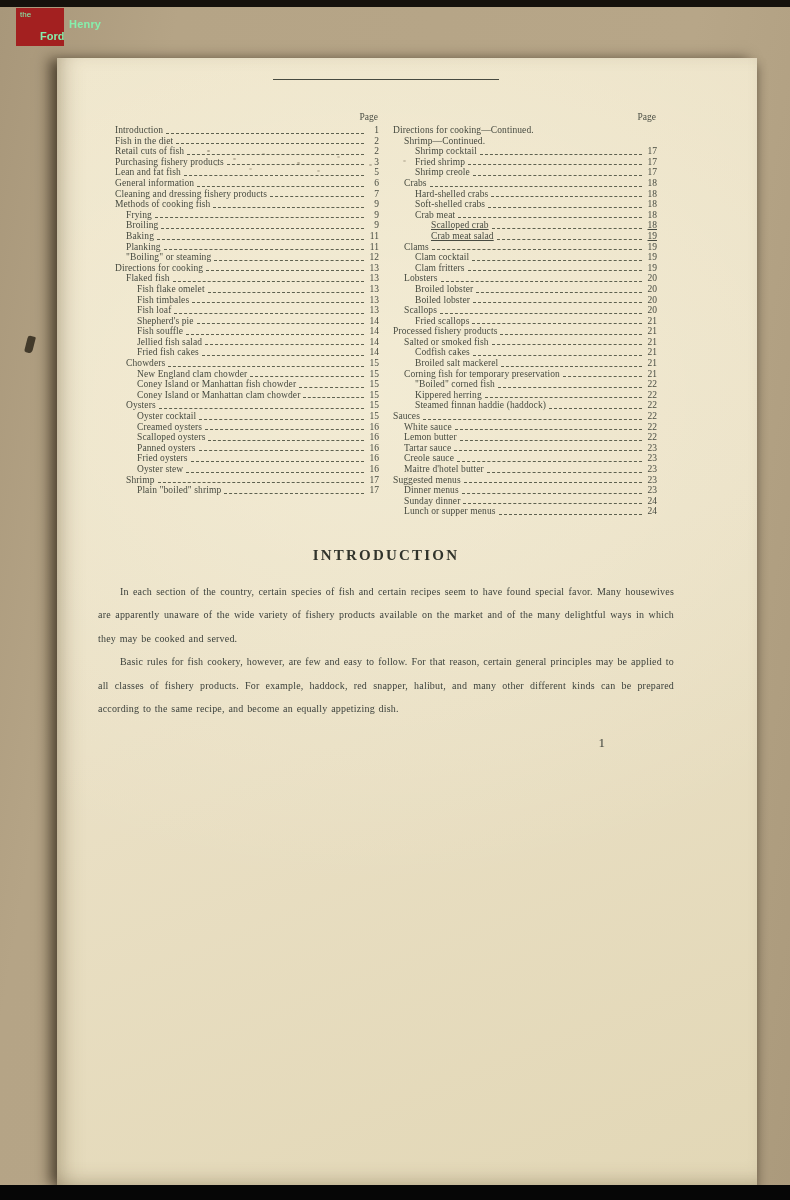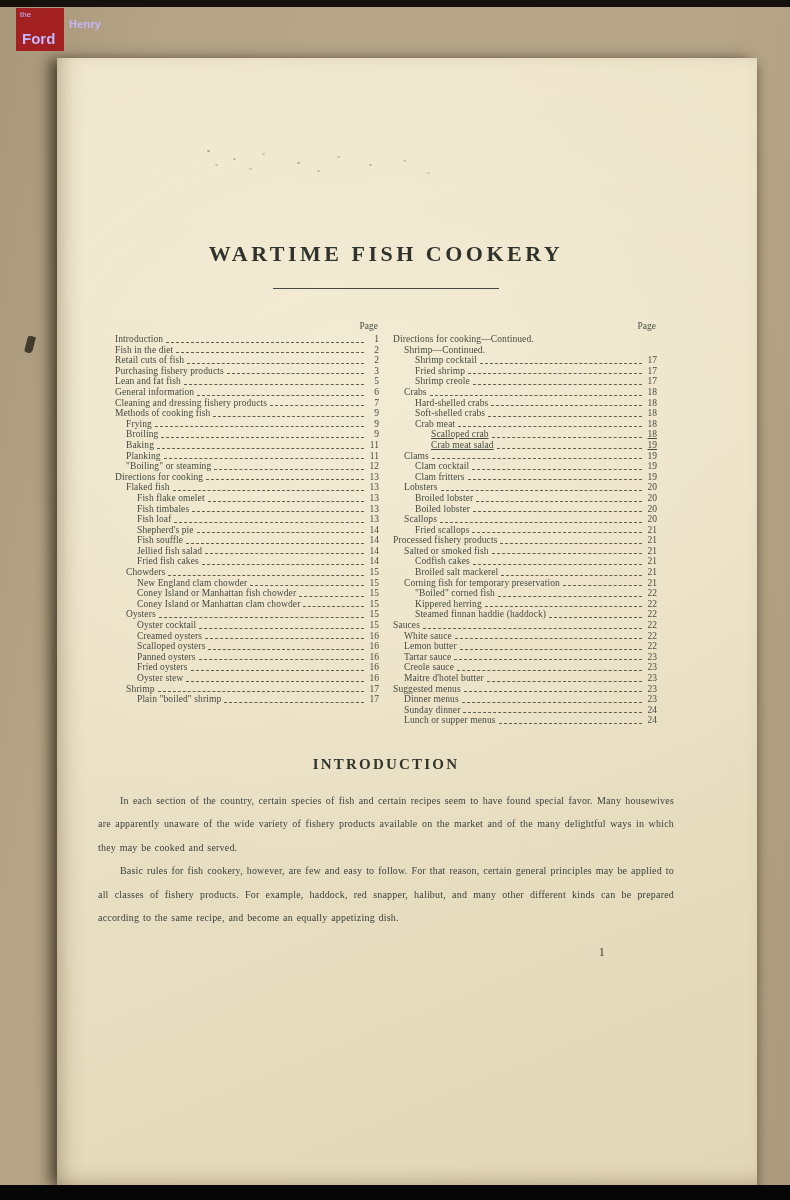--- a/index.html
+++ b/index.html
@@ -13,26 +13,26 @@
   .backdrop{
     position:absolute;left:0;top:7px;width:790px;height:1178px;
     background:linear-gradient(100deg,#a8977a 0%,#b5a486 18%,#b7a688 70%,#ab9a7c 100%);
   }
   .edge-mark{
     position:absolute;left:26px;top:336px;width:8px;height:17px;
     background:#30291c;border-radius:3px 1px 4px 2px;transform:rotate(14deg);opacity:.85;
   }
   .logo{
     position:absolute;left:16px;top:8px;width:40px;padding:3px 4px 4px 4px;
-    background:#a32020;color:#c4b5fd;font-family:"Liberation Sans", sans-serif;line-height:1.05;
+    background:#a32020;color:#86efac;font-family:"Liberation Sans", sans-serif;line-height:1.05;
     z-index:5;
   }
   .logo .l1{display:block;font-size:8px;}
   .logo .l2{display:block;font-size:11px;font-weight:bold;margin-left:5px;letter-spacing:.2px;padding-left:44px;}
-  .logo .l3{display:block;font-size:15px;font-weight:bold;margin-left:2px;}
+  .logo .l3{display:block;font-size:11px;font-weight:bold;margin-left:20px;}
   .page{
     position:absolute;left:57px;top:58px;width:700px;height:1127px;
     background:
       radial-gradient(ellipse 900px 700px at 45% 30%, rgba(255,252,235,.35), rgba(0,0,0,0) 70%),
       linear-gradient(158deg,#efe6cc 0%,#eae0c5 50%,#e2d7b6 100%);
     box-shadow:-9px 0 12px rgba(35,25,12,.5), 0 7px 10px rgba(25,18,8,.45),
                inset 16px 0 22px -12px rgba(95,75,45,.38),
                inset 0 -14px 20px -12px rgba(95,75,45,.3);
   }
   .speckles{
@@ -85,21 +85,20 @@
 
 <div class="logo">
   <span class="l1">the</span>
   <span class="l2">Henry</span>
   <span class="l3">Ford</span>
 </div>
 
 <div class="page">
   <div class="speckles"></div>
   <div class="content">
-    <h1 class="title">WARTIME FISH COOKERY</h1>
     <div class="rule"></div>
 
     <div class="toc">
       <div class="toc-col" id="toc-left">
         <div class="toc-hdr">Page</div>
       <div class="toc-row ind0">
             <span class="lbl">Introduction</span>
             <span class="leader"></span>
             <span class="pg">1</span>
           </div>

